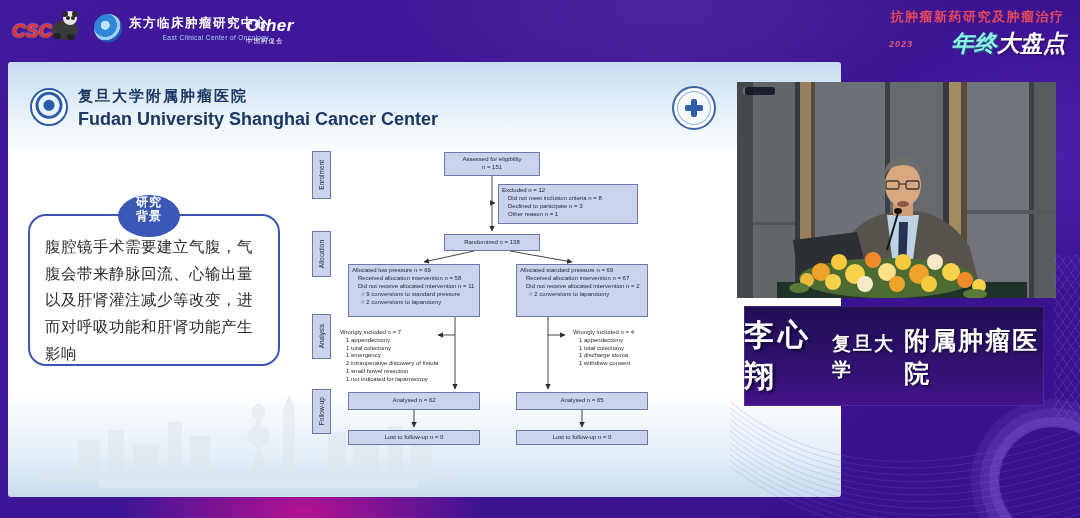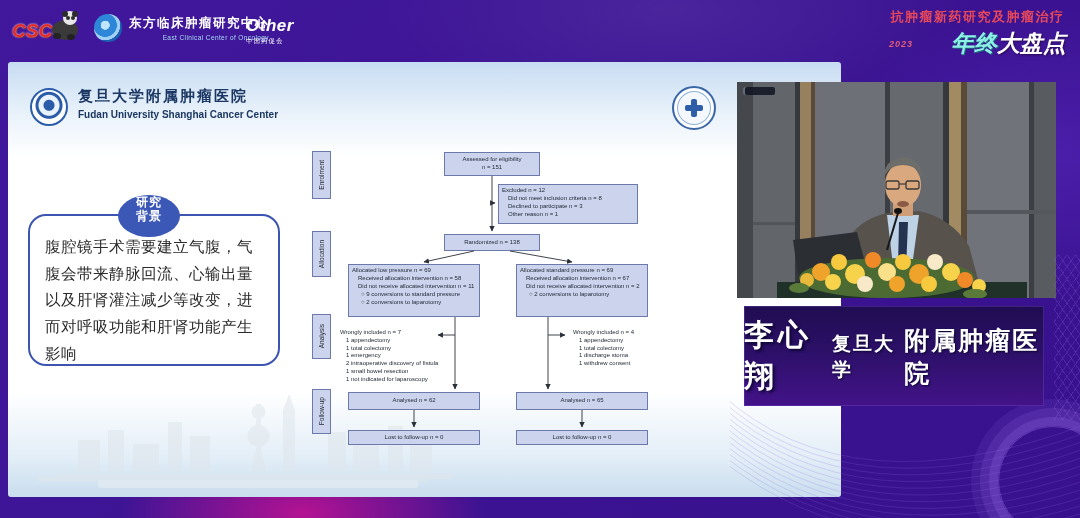--- a/index.html
+++ b/index.html
@@ -36,21 +36,21 @@
 
   
   .slide { position:absolute; left:8px; top:62px; width:833px; height:435px; border-radius:3px;
     background:linear-gradient(180deg,#c7dcf2 0px,#e9f2fa 52px,#ffffff 95px,#ffffff 330px,#e3eef7 395px,#c9ddee 435px);
     overflow:hidden; }
   .slide-logo { position:absolute; left:22px; top:26px; width:38px; height:38px; border-radius:50%;
     background:radial-gradient(circle at 50% 45%, #2a5caa 0 5px, #eaf2fb 6px 10px, #2a5caa 11px 13px, #fff 14px 16px);
     border:2px solid #2a5caa; }
   .slide-title { position:absolute; left:70px; top:25px; color:#1b3763; }
   .slide-title-cn { font-size:15px; font-weight:bold; letter-spacing:2px; }
-  .slide-title-en { font-size:10px; font-weight:bold; margin-top:3px; }
+  .slide-title-en { font-size:18px; font-weight:bold; margin-top:3px; }
   .emblem { position:absolute; left:664px; top:24px; width:44px; height:44px; border-radius:50%;
     background:#f4f8fc; border:2px solid #3a66a8; box-shadow:inset 0 0 0 3px #fff, inset 0 0 0 4px #8fb2d8;
     display:flex; align-items:center; justify-content:center; }
   .emblem-cross { position:relative; width:18px; height:18px; }
   .emblem-cross::before { content:""; position:absolute; left:6px; top:0; width:6px; height:18px; background:#2e5ea8; border-radius:2px;}
   .emblem-cross::after { content:""; position:absolute; left:0; top:6px; width:18px; height:6px; background:#2e5ea8; border-radius:2px;}
 
   .bg-badge { position:absolute; left:110px; top:133px; width:62px; height:42px; border-radius:50%;
     background:#3c58b6; color:#fff; display:flex; flex-direction:column; align-items:center; justify-content:flex-start;
     font-size:12px; font-weight:bold; line-height:1.2; z-index:3; letter-spacing:1px; }

